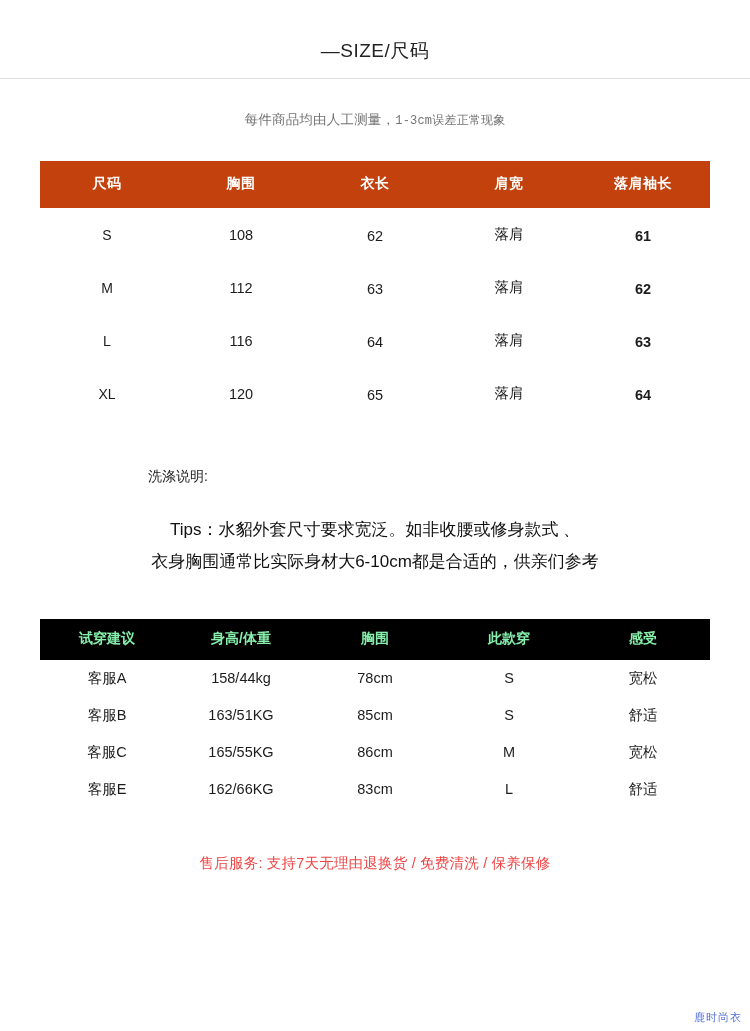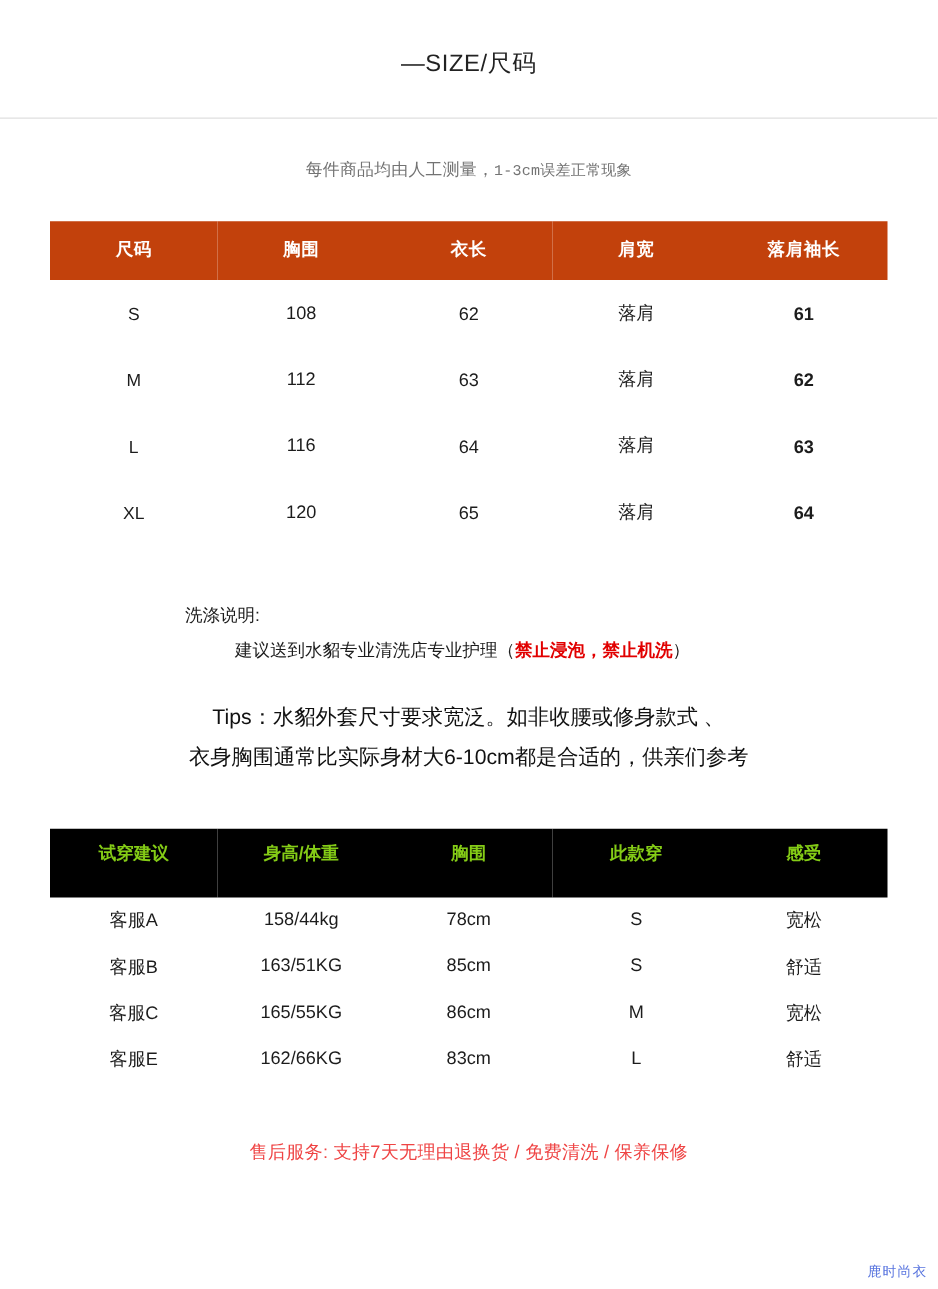--- a/index.html
+++ b/index.html
@@ -13,21 +13,21 @@
     font-family: "Liberation Sans", "DejaVu Sans", sans-serif;
     color: #1a1a1a;
     position: relative;
     overflow: hidden;
   }
 
   
   .header {
     text-align: center;
     padding-top: 38px;
-    padding-bottom: 30px;
+    padding-bottom: 14px;
     border-bottom: 1px solid #e0e0e0;
   }
   .header-title {
     font-size: 19px;
     letter-spacing: 0.5px;
     color: #222;
     font-weight: 400;
   }
 
   
@@ -98,24 +98,24 @@
   .try-table-wrap {
     margin: 40px 40px 0 40px;
   }
   table.try-table {
     width: 100%;
     border-collapse: collapse;
     table-layout: fixed;
   }
   table.try-table thead th {
     background: #000000;
-    color: #84cc16;
+    color: #86efac;
     font-size: 14px;
     font-weight: 700;
-    padding: 11px 0 26px 0;
+    padding: 11px 0 12px 0;
     text-align: center;
   }
   table.try-table tbody td {
     text-align: center;
     font-size: 14.5px;
     color: #1c1c1c;
     padding: 9px 0 9px 0;
   }
   table.try-table tbody td:nth-child(1) { font-size: 14.5px; }
 
@@ -189,21 +189,20 @@
         <td>65</td>
         <td>落肩</td>
         <td>64</td>
       </tr>
     </tbody>
   </table>
 </div>
 
 <div class="wash-block">
   <span class="wash-title">洗涤说明:</span>
-  <span class="wash-line"><span>建议送到水貂专业清洗店专业护理（</span><span class="warn">禁止浸泡，禁止机洗</span><span>）</span></span>
 </div>
 
 <div class="tips">
   <div>Tips：水貂外套尺寸要求宽泛。如非收腰或修身款式 、</div>
   <div>衣身胸围通常比实际身材大6-10cm都是合适的，供亲们参考</div>
 </div>
 
 <div class="try-table-wrap">
   <table class="try-table">
     <thead>

